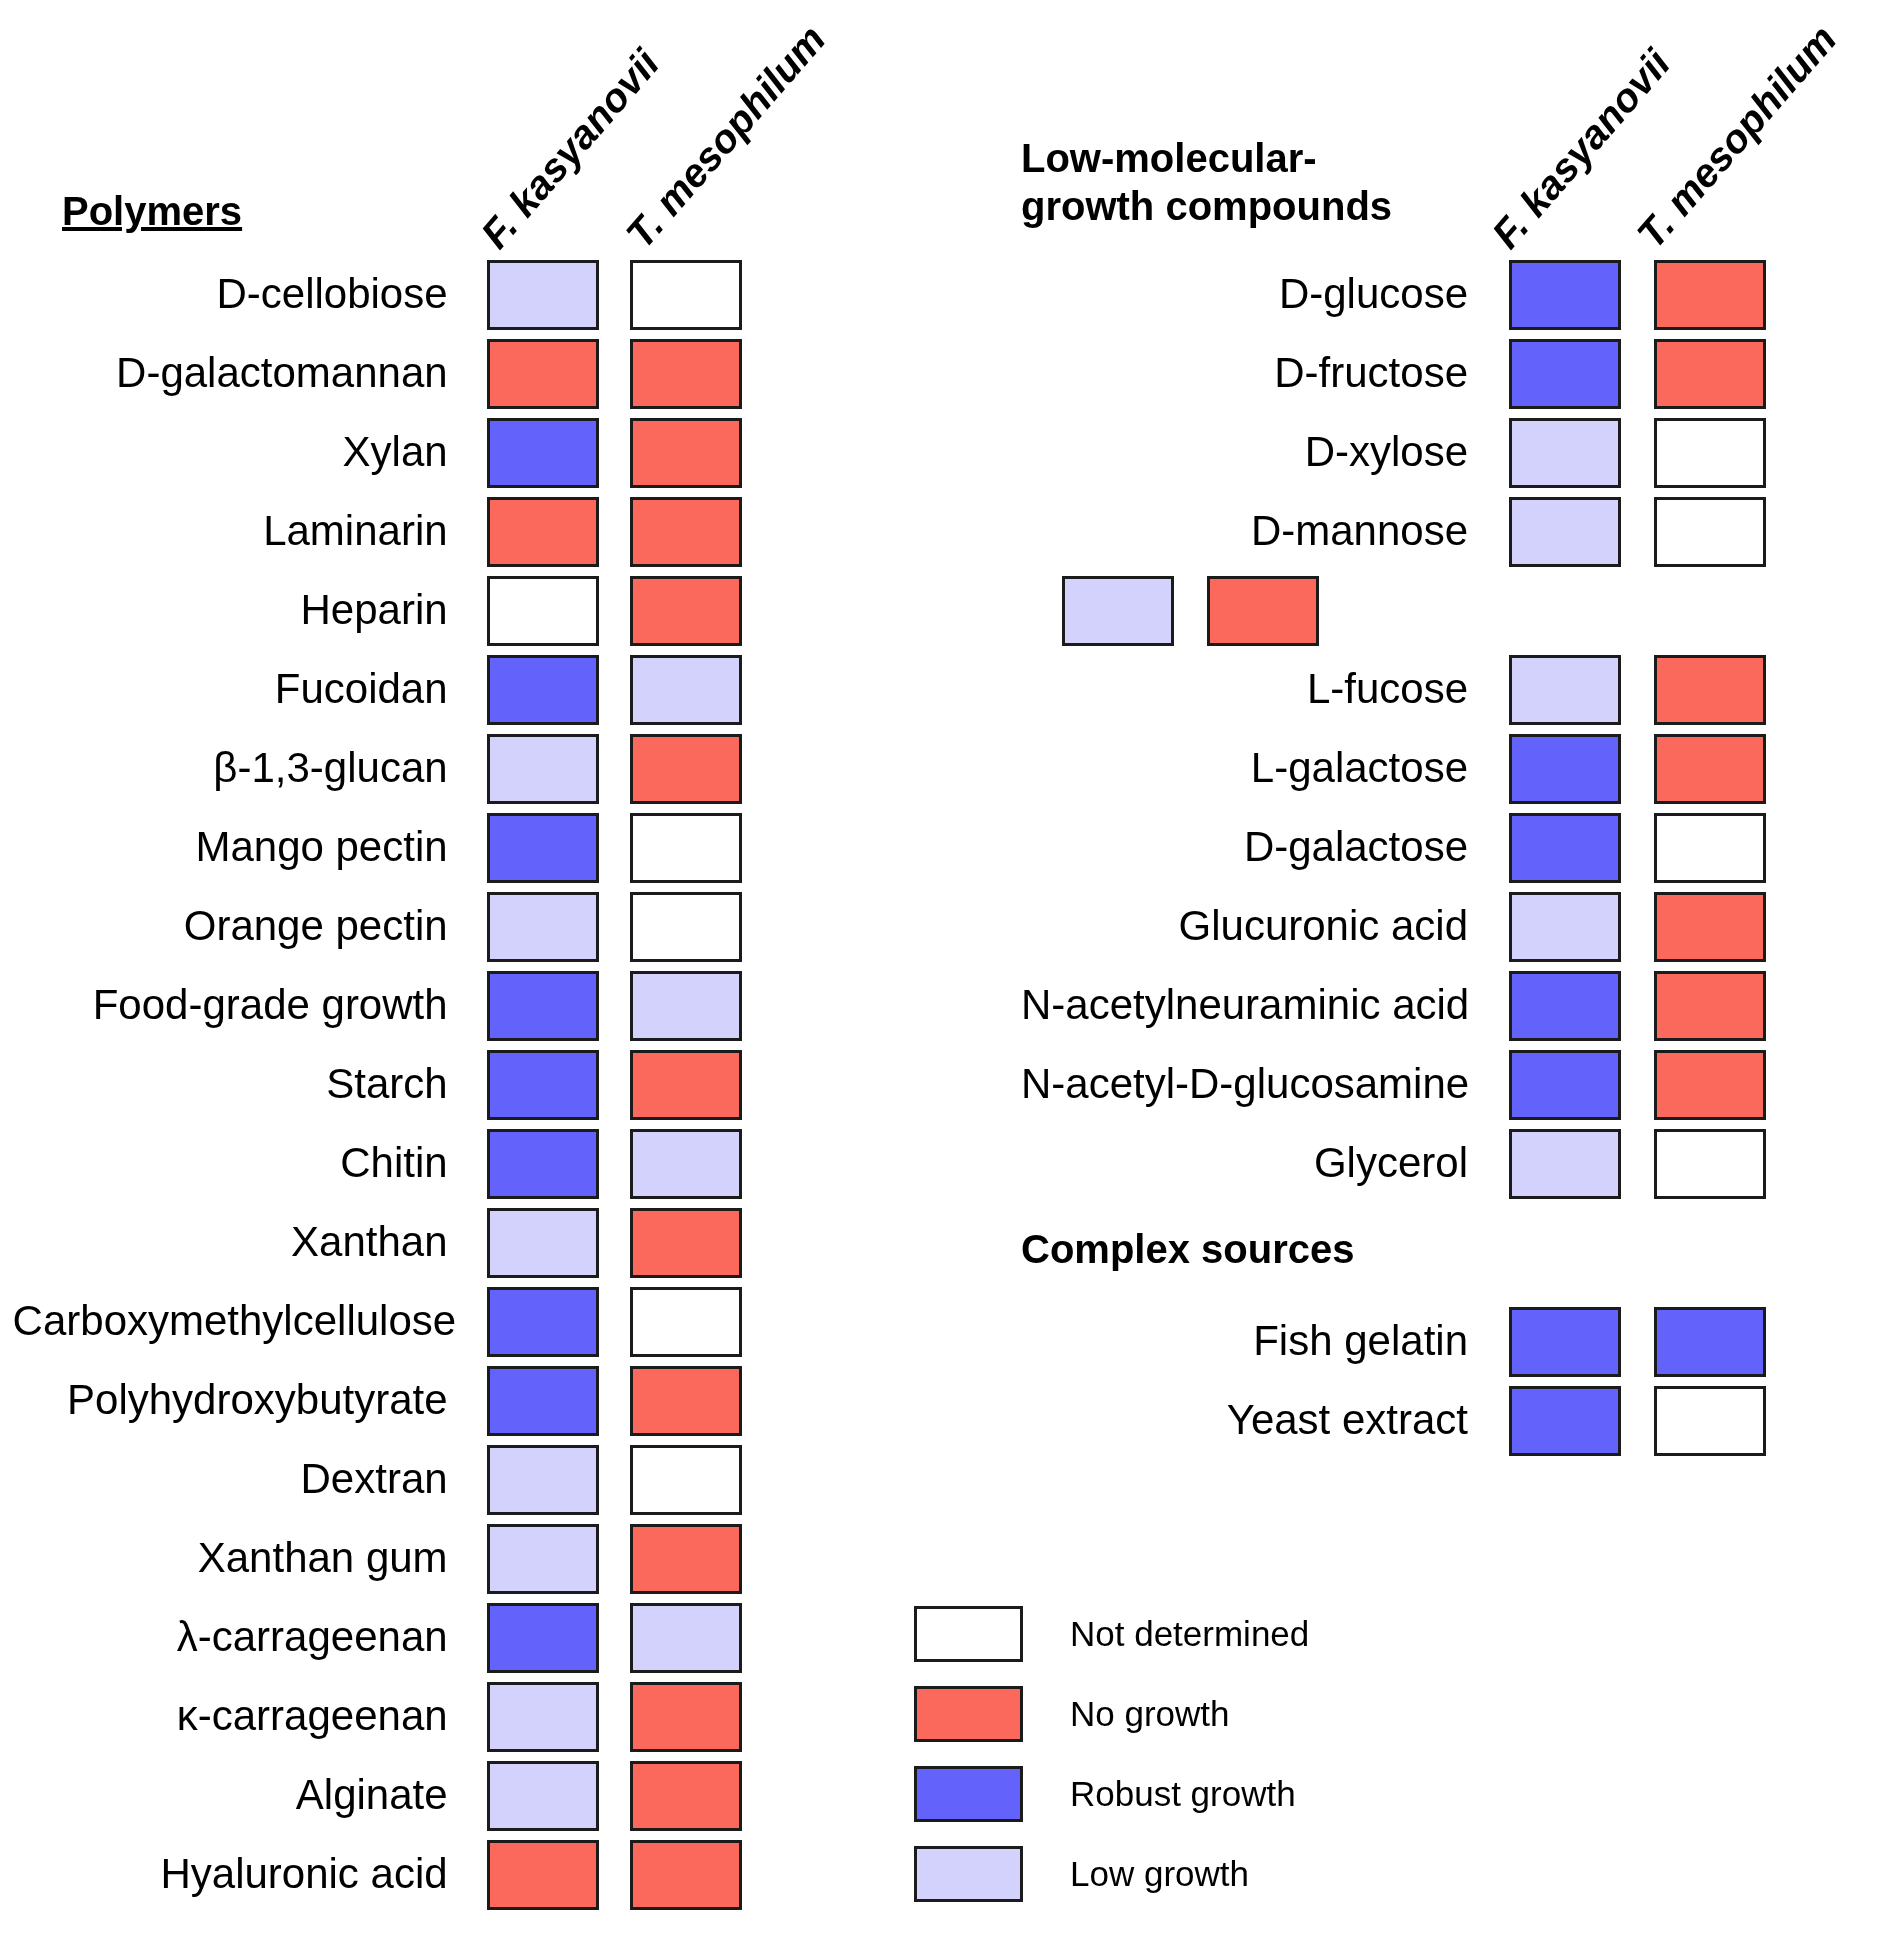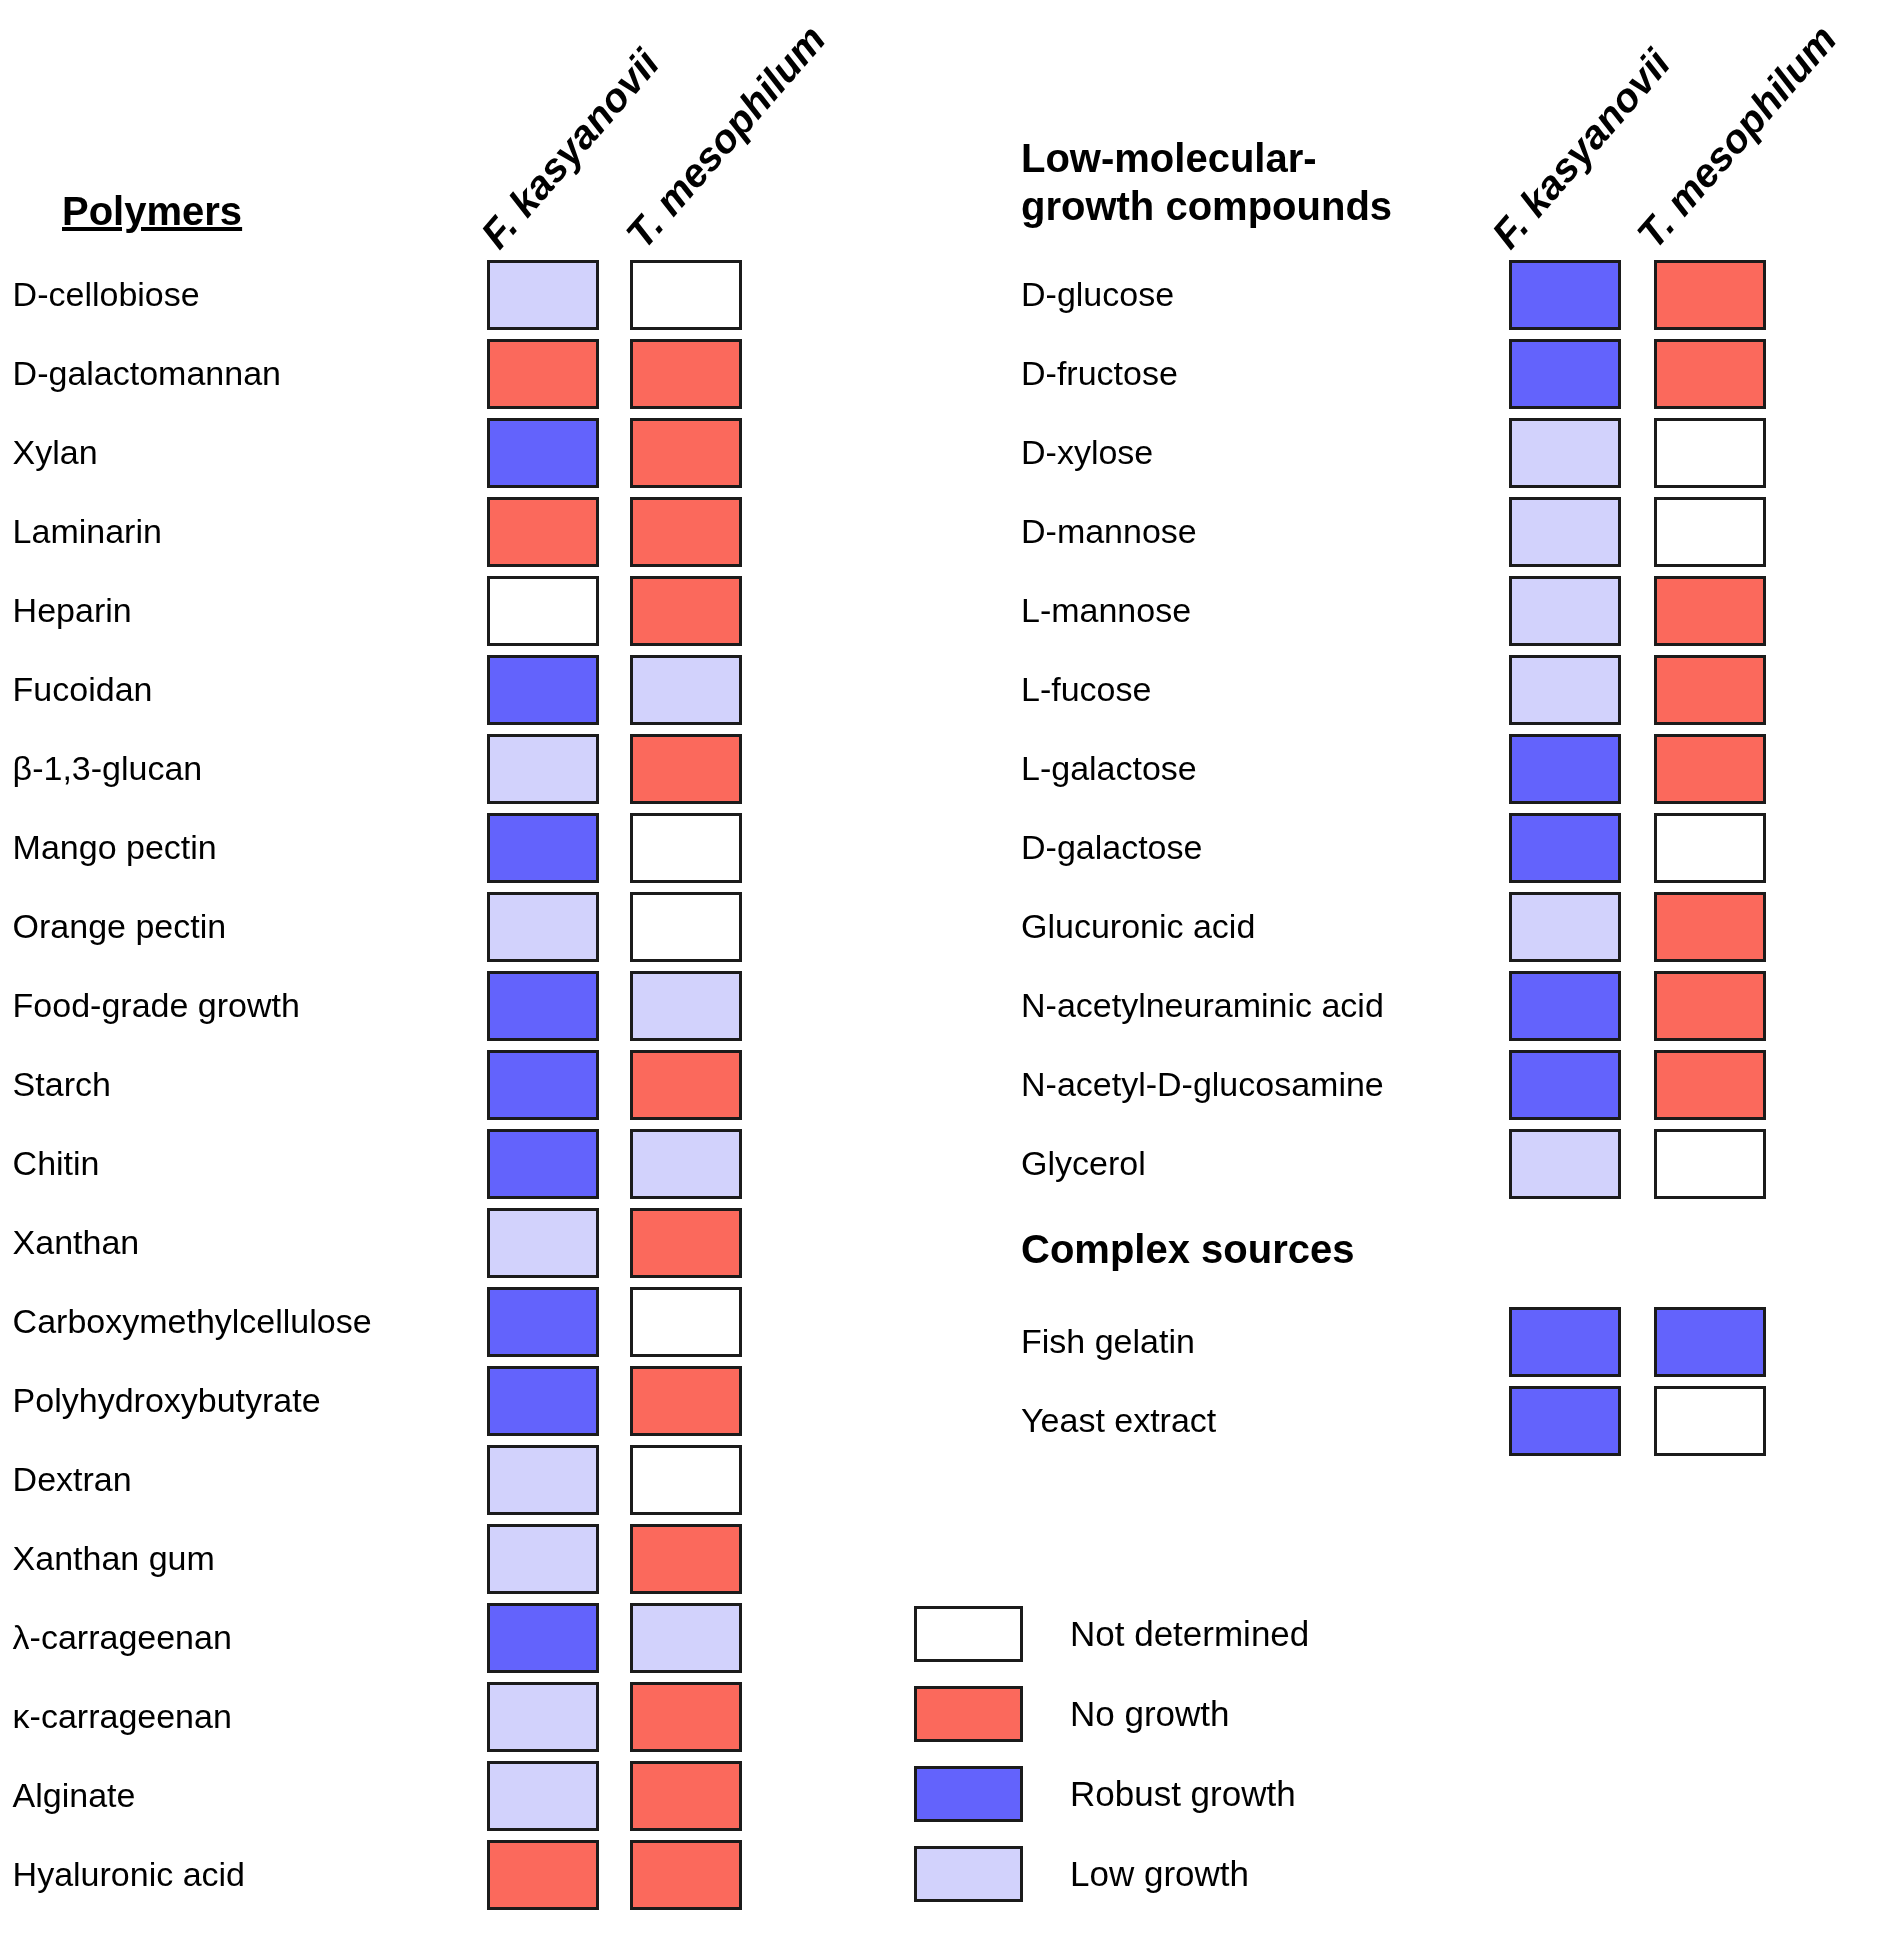--- a/index.html
+++ b/index.html
@@ -17,21 +17,21 @@
   #h-l2{left:649px;top:215px;}
   #h-r1{left:1515px;top:215px;}
   #h-r2{left:1660px;top:215px;}
 
   .rows{position:absolute;}
   #rows-polymers{left:12.6px;top:255px;}
   #rows-lmw{left:1021px;top:255px;}
   #rows-complex{left:1021px;top:1302px;}
 
   .row{display:flex;align-items:center;height:79px;}
-  .rlabel{width:435px;font-size:34px;line-height:1.05;white-space:nowrap;}
+  .rlabel{width:435px;text-align:right;font-size:42px;line-height:1.05;white-space:nowrap;}
   .rows-right .rlabel{width:447px;}
   .cell{width:106px;height:64px;border:3.8px solid #1b1b1b;box-sizing:content-box;}
   .rows-left  .cell.c1{margin-left:39px;}
   .rows-left  .cell.c2{margin-left:31px;}
   .rows-right .cell.c1{margin-left:41px;}
   .rows-right .cell.c2{margin-left:33px;}
 
   #legend{position:absolute;left:914px;top:1594px;}
   .lrow{display:flex;align-items:center;height:80px;}
   .lswatch{width:103px;height:50px;border:3.8px solid #1b1b1b;}
@@ -178,21 +178,20 @@
         <div class="rlabel">D-xylose</div>
         <div class="cell c1" style="background: rgb(210, 210, 252);"></div>
         <div class="cell c2" style="background: rgb(255, 255, 255);"></div>
       </div>
       <div class="row">
         <div class="rlabel">D-mannose</div>
         <div class="cell c1" style="background: rgb(210, 210, 252);"></div>
         <div class="cell c2" style="background: rgb(255, 255, 255);"></div>
       </div>
       <div class="row">
-        <div class="rlabel">L-mannose</div>
         <div class="cell c1" style="background: rgb(210, 210, 252);"></div>
         <div class="cell c2" style="background: rgb(251, 105, 92);"></div>
       </div>
       <div class="row">
         <div class="rlabel">L-fucose</div>
         <div class="cell c1" style="background: rgb(210, 210, 252);"></div>
         <div class="cell c2" style="background: rgb(251, 105, 92);"></div>
       </div>
       <div class="row">
         <div class="rlabel">L-galactose</div>

